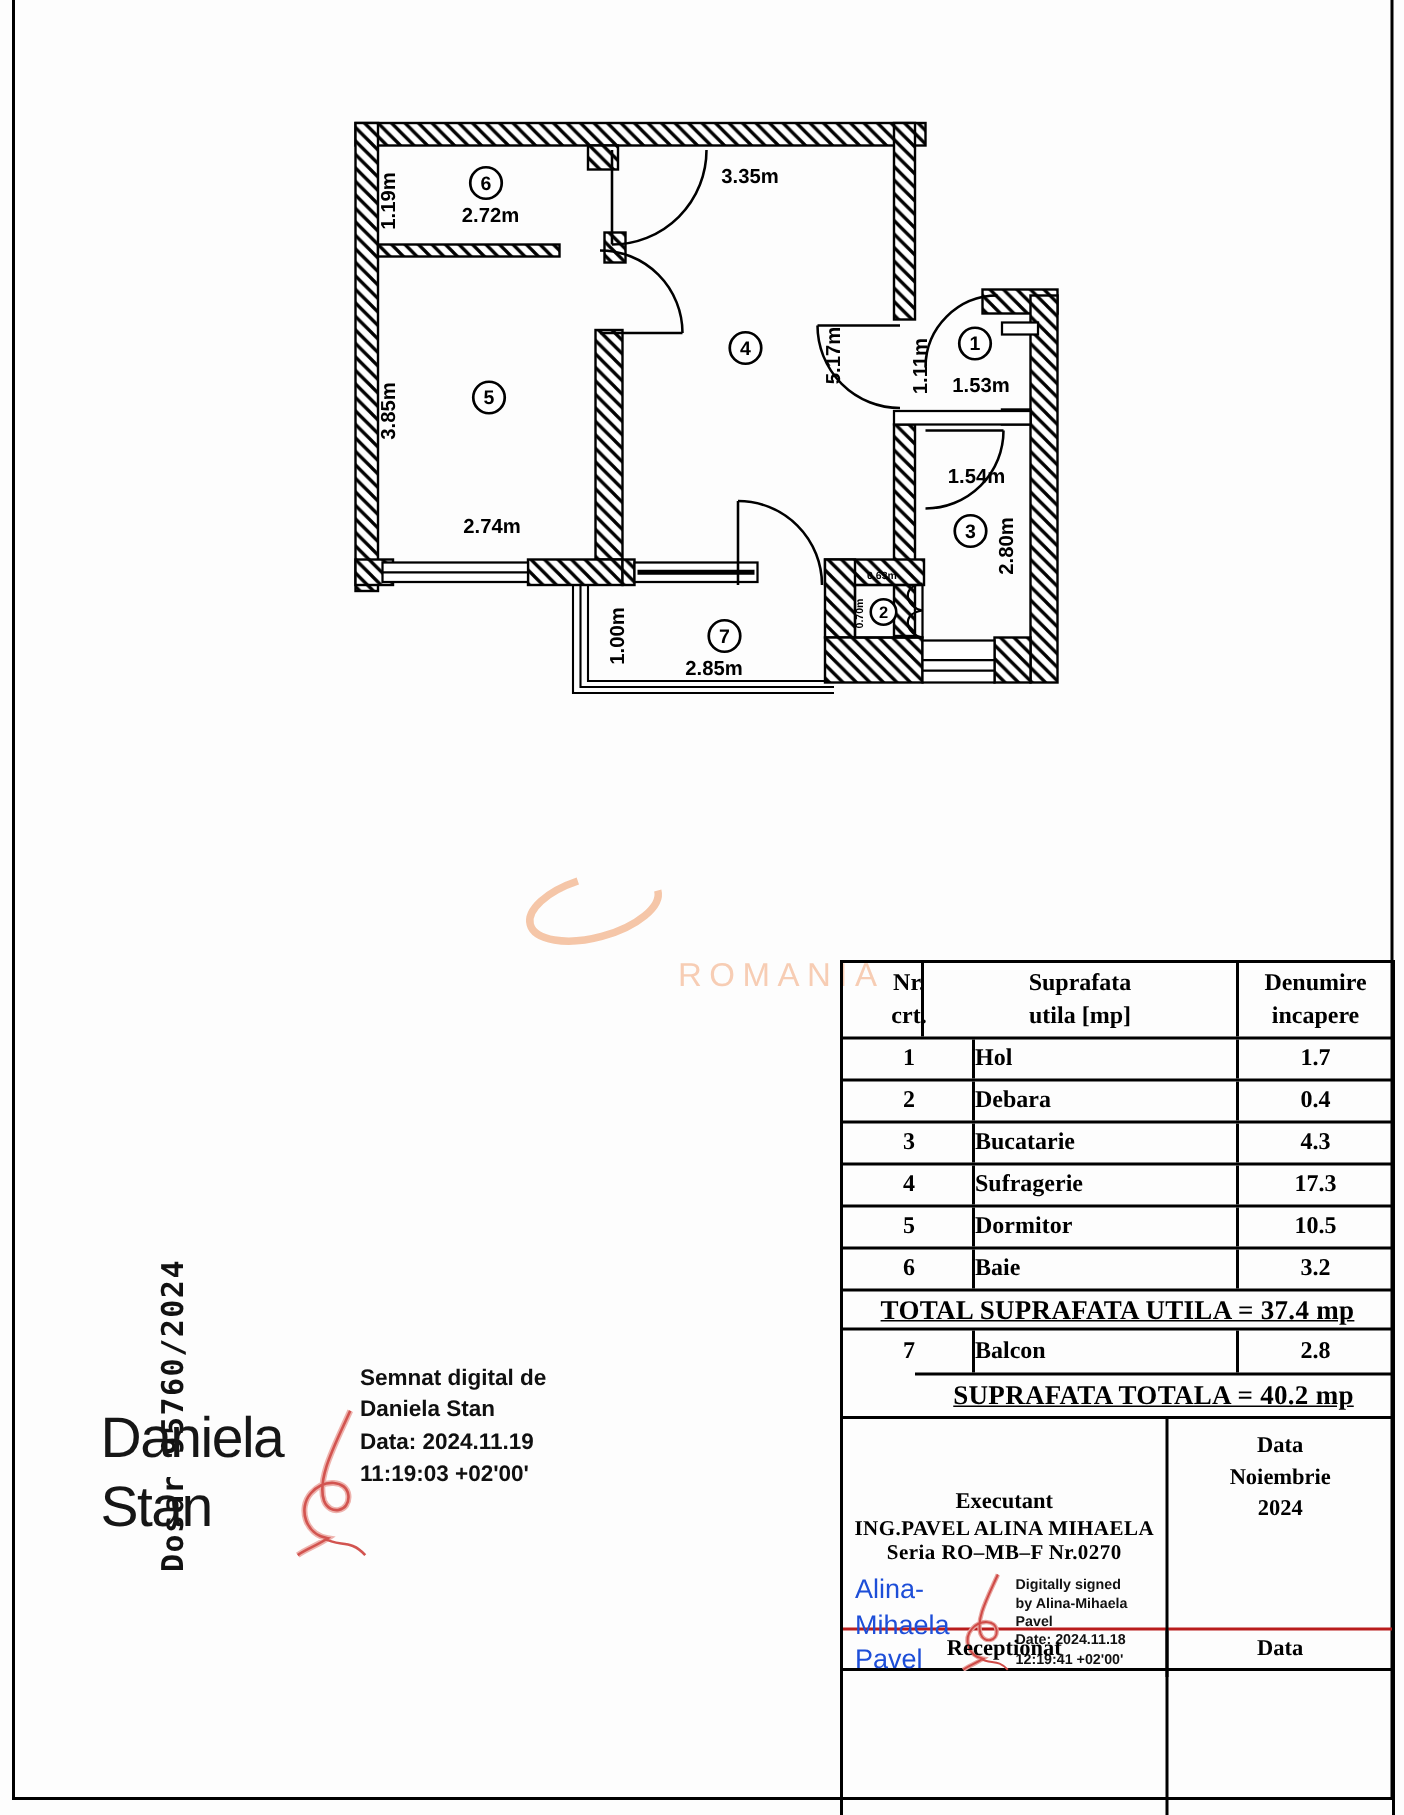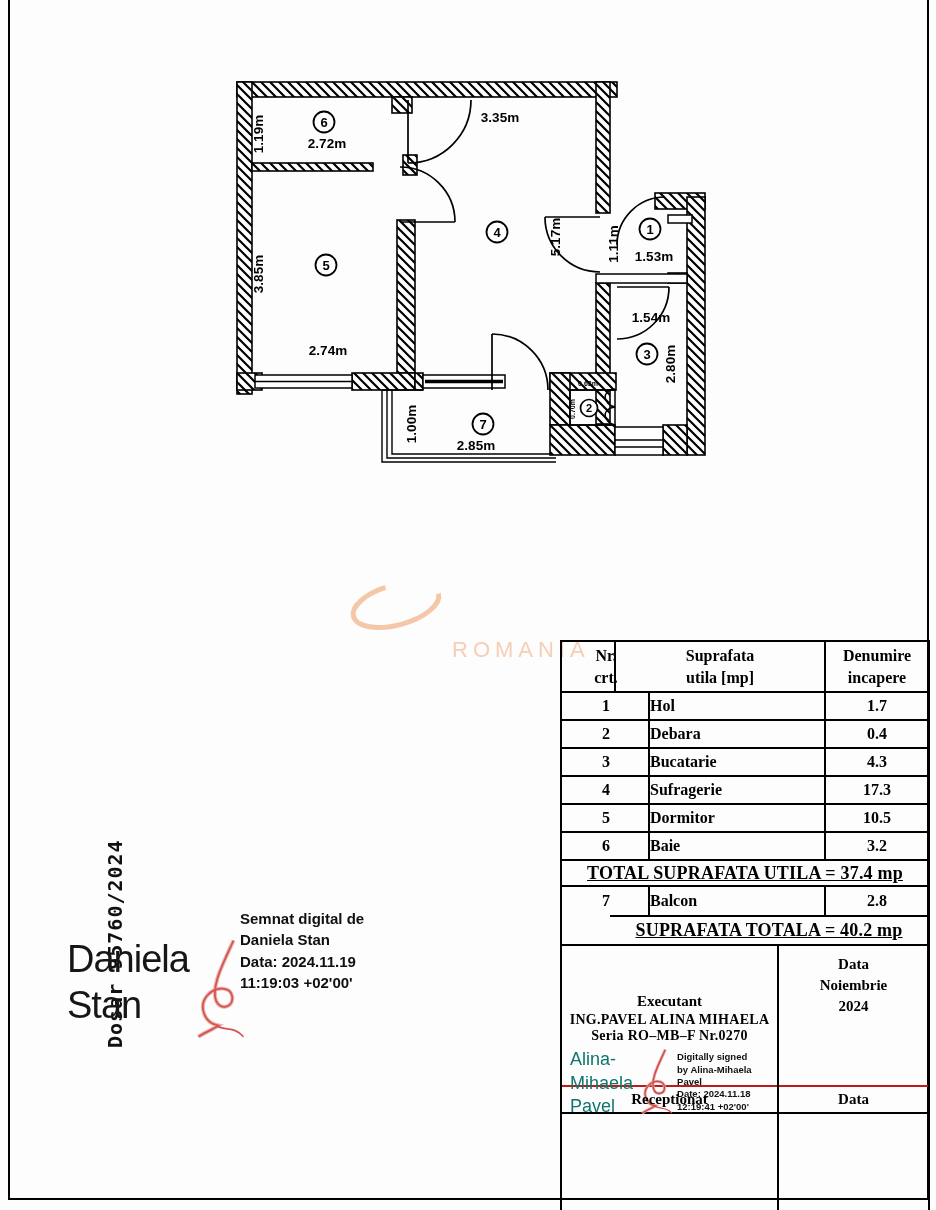--- a/index.html
+++ b/index.html
@@ -30,21 +30,21 @@
   .area-c{justify-content:center;}
   .total-row{height:24px;display:flex;align-items:center;justify-content:center;
              font-size:18px;border-top:2px solid #000;letter-spacing:.2px;text-decoration:underline;}
   .exec{display:grid;grid-template-columns:215px 1fr;border-top:2px solid #000;height:139px;}
   .exec-l{box-sizing:border-box;padding-top:3px;margin-top:44px;}
   .exec-r{border-left:2px solid #000;box-sizing:border-box;text-align:center;
           font-size:15px;line-height:1.4;padding-top:8px;}
   .exec-title{text-align:center;font-size:15px;margin-bottom:2px;}
   .exec-name{text-align:center;font-size:14px;line-height:1.15;letter-spacing:.3px;white-space:pre-line;}
   .sigrow{display:flex;align-items:flex-start;padding:4px 2px 0 8px;font-family:"Liberation Sans",sans-serif;}
-  .signer{font-size:18px;font-weight:400;line-height:1.3;white-space:pre-line;color:#0f766e;}
+  .signer{font-size:18px;font-weight:400;line-height:1.3;white-space:pre-line;color:#1d4ed8;}
   .sigdetails{font-size:9.5px;font-weight:bold;line-height:1.3;white-space:pre-line;padding-top:3px;color:#111;}
   .recrow{display:grid;grid-template-columns:215px 1fr;border-top:2px solid #b91c1c;height:25px;}
   .rec-c{display:flex;align-items:center;justify-content:center;font-size:15px;box-sizing:border-box;}
   .rec-c + .rec-c{border-left:2px solid #000;}
   .emptyrow{display:grid;grid-template-columns:215px 1fr;border-top:2px solid #000;height:100px;}
   .emptyrow .ec + .ec{border-left:2px solid #000;}
   
   .dosar{position:absolute;left:103px;top:1048px;transform-origin:0 0;transform:rotate(-90deg);
          font-family:"DejaVu Sans Mono",monospace;font-weight:bold;font-size:20px;letter-spacing:1px;
          white-space:nowrap;z-index:3;color:#111;}

